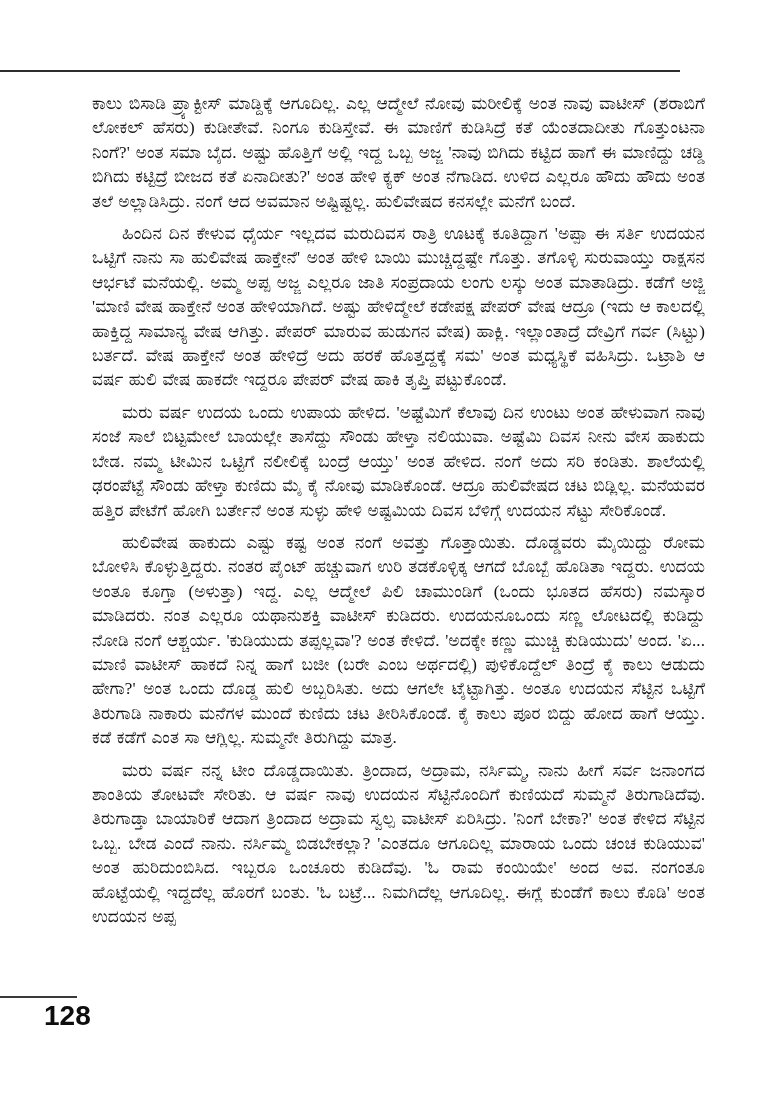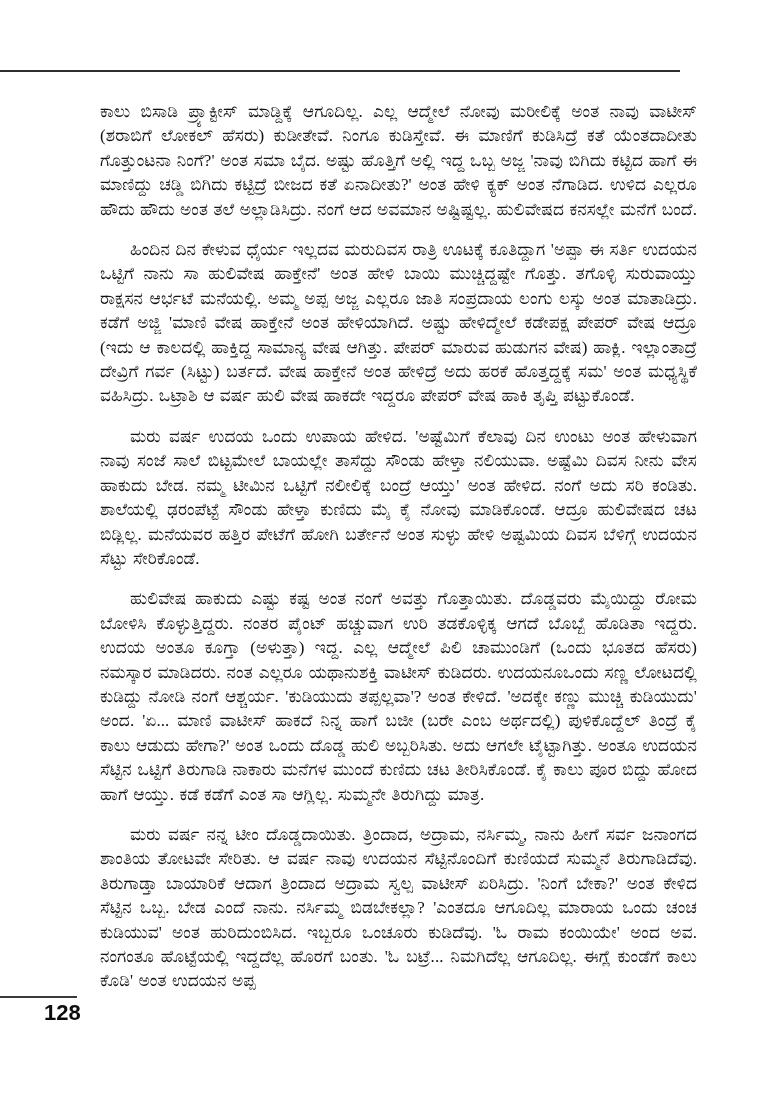--- a/index.html
+++ b/index.html
@@ -31,40 +31,40 @@
     width: 629px;
     color: #121212;
     font-size: 17px;
     line-height: 24.4px;
     text-align: justify;
     letter-spacing: 0.1px;
     word-spacing: 1px;
   }
   .para {
     text-indent: 30px;
-    margin: 16px;
+    margin: 8px;
   }
   .para.no-indent {
     text-indent: 0;
   }
   .footer-rule {
     position: absolute;
     left: 0;
     top: 996px;
     width: 77px;
     height: 2px;
     background: #3a3a3a;
   }
   .page-number {
     position: absolute;
     left: 44px;
     top: 1000px;
     font-family: "Liberation Sans", "DejaVu Sans", sans-serif;
     font-weight: bold;
-    font-size: 22px;
+    font-size: 28px;
     color: #0d0d0d;
   }
 </style>
 </head>
 <body>
 
 <div class="page">
 
   <div class="top-rule"></div>
 

